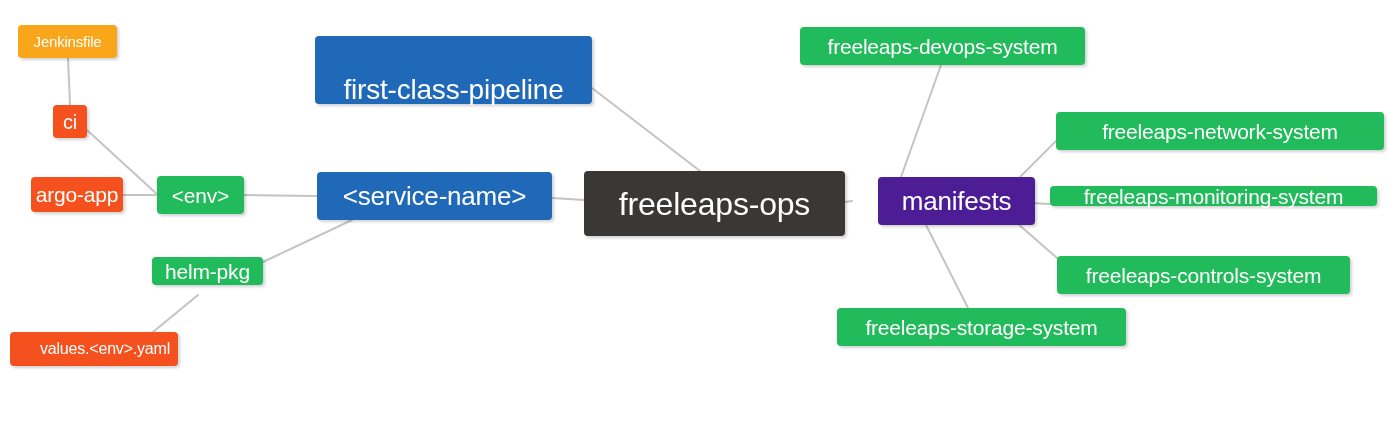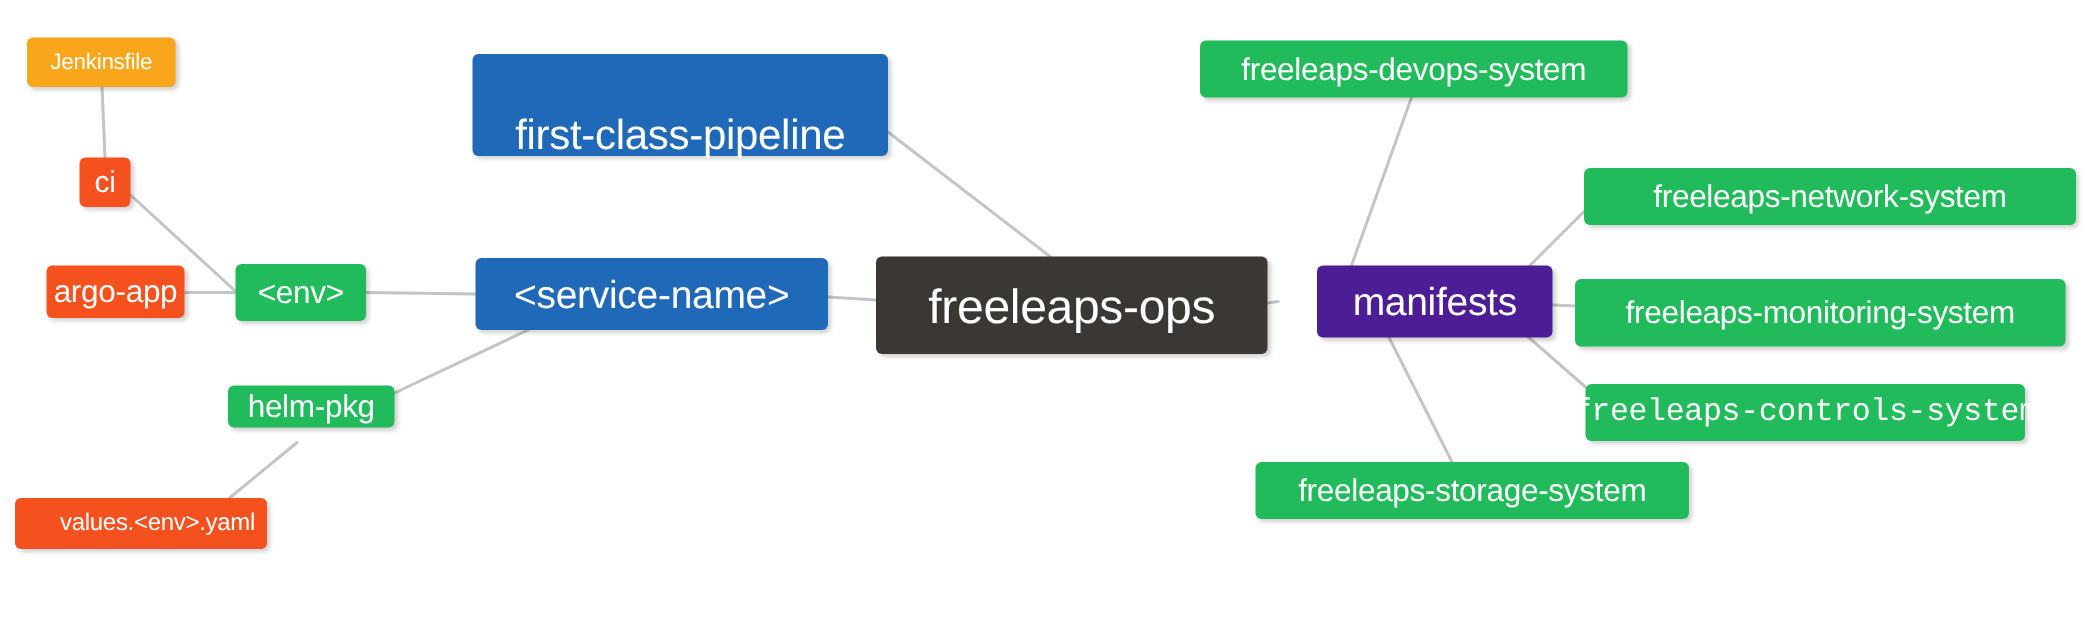--- a/index.html
+++ b/index.html
@@ -96,23 +96,23 @@
       </div>
       <div class="node" style="left: 852px; top: 177px; width: 157px; height: 48px; background: #4c1d95; font-size: 26px; margin-left: 26px;">
         <span>manifests</span>
       </div>
       <div class="node" style="left: 800px; top: 27px; width: 285px; height: 38px; background: rgb(34, 187, 91); font-size: 21px;">
         <span>freeleaps-devops-system</span>
       </div>
       <div class="node" style="left: 1056px; top: 112px; width: 328px; height: 38px; background: rgb(34, 187, 91); font-size: 21px;">
         <span>freeleaps-network-system</span>
       </div>
-      <div class="node" style="left: 1050px; top: 186px; width: 327px; height: 45px; background: rgb(34, 187, 91); font-size: 21px; text-align: center;">
+      <div class="node" style="left: 1050px; top: 186px; width: 327px; height: 20px; background: rgb(34, 187, 91); font-size: 21px; text-align: center;">
         <span>freeleaps-monitoring-system</span>
       </div>
-      <div class="node" style="left: 1057px; top: 256px; width: 293px; height: 38px; background: rgb(34, 187, 91); font-size: 21px; font-family: Liberation Mono, monospace;">
+      <div class="node" style="left: 1057px; top: 256px; width: 293px; height: 38px; background: rgb(34, 187, 91); font-size: 21px;">
         <span>freeleaps-controls-system</span>
       </div>
       <div class="node" style="left: 837px; top: 308px; width: 289px; height: 38px; background: rgb(34, 187, 91); font-size: 21px;">
         <span>freeleaps-storage-system</span>
       </div>
     </div>
 </div>
 
 </body></html>

